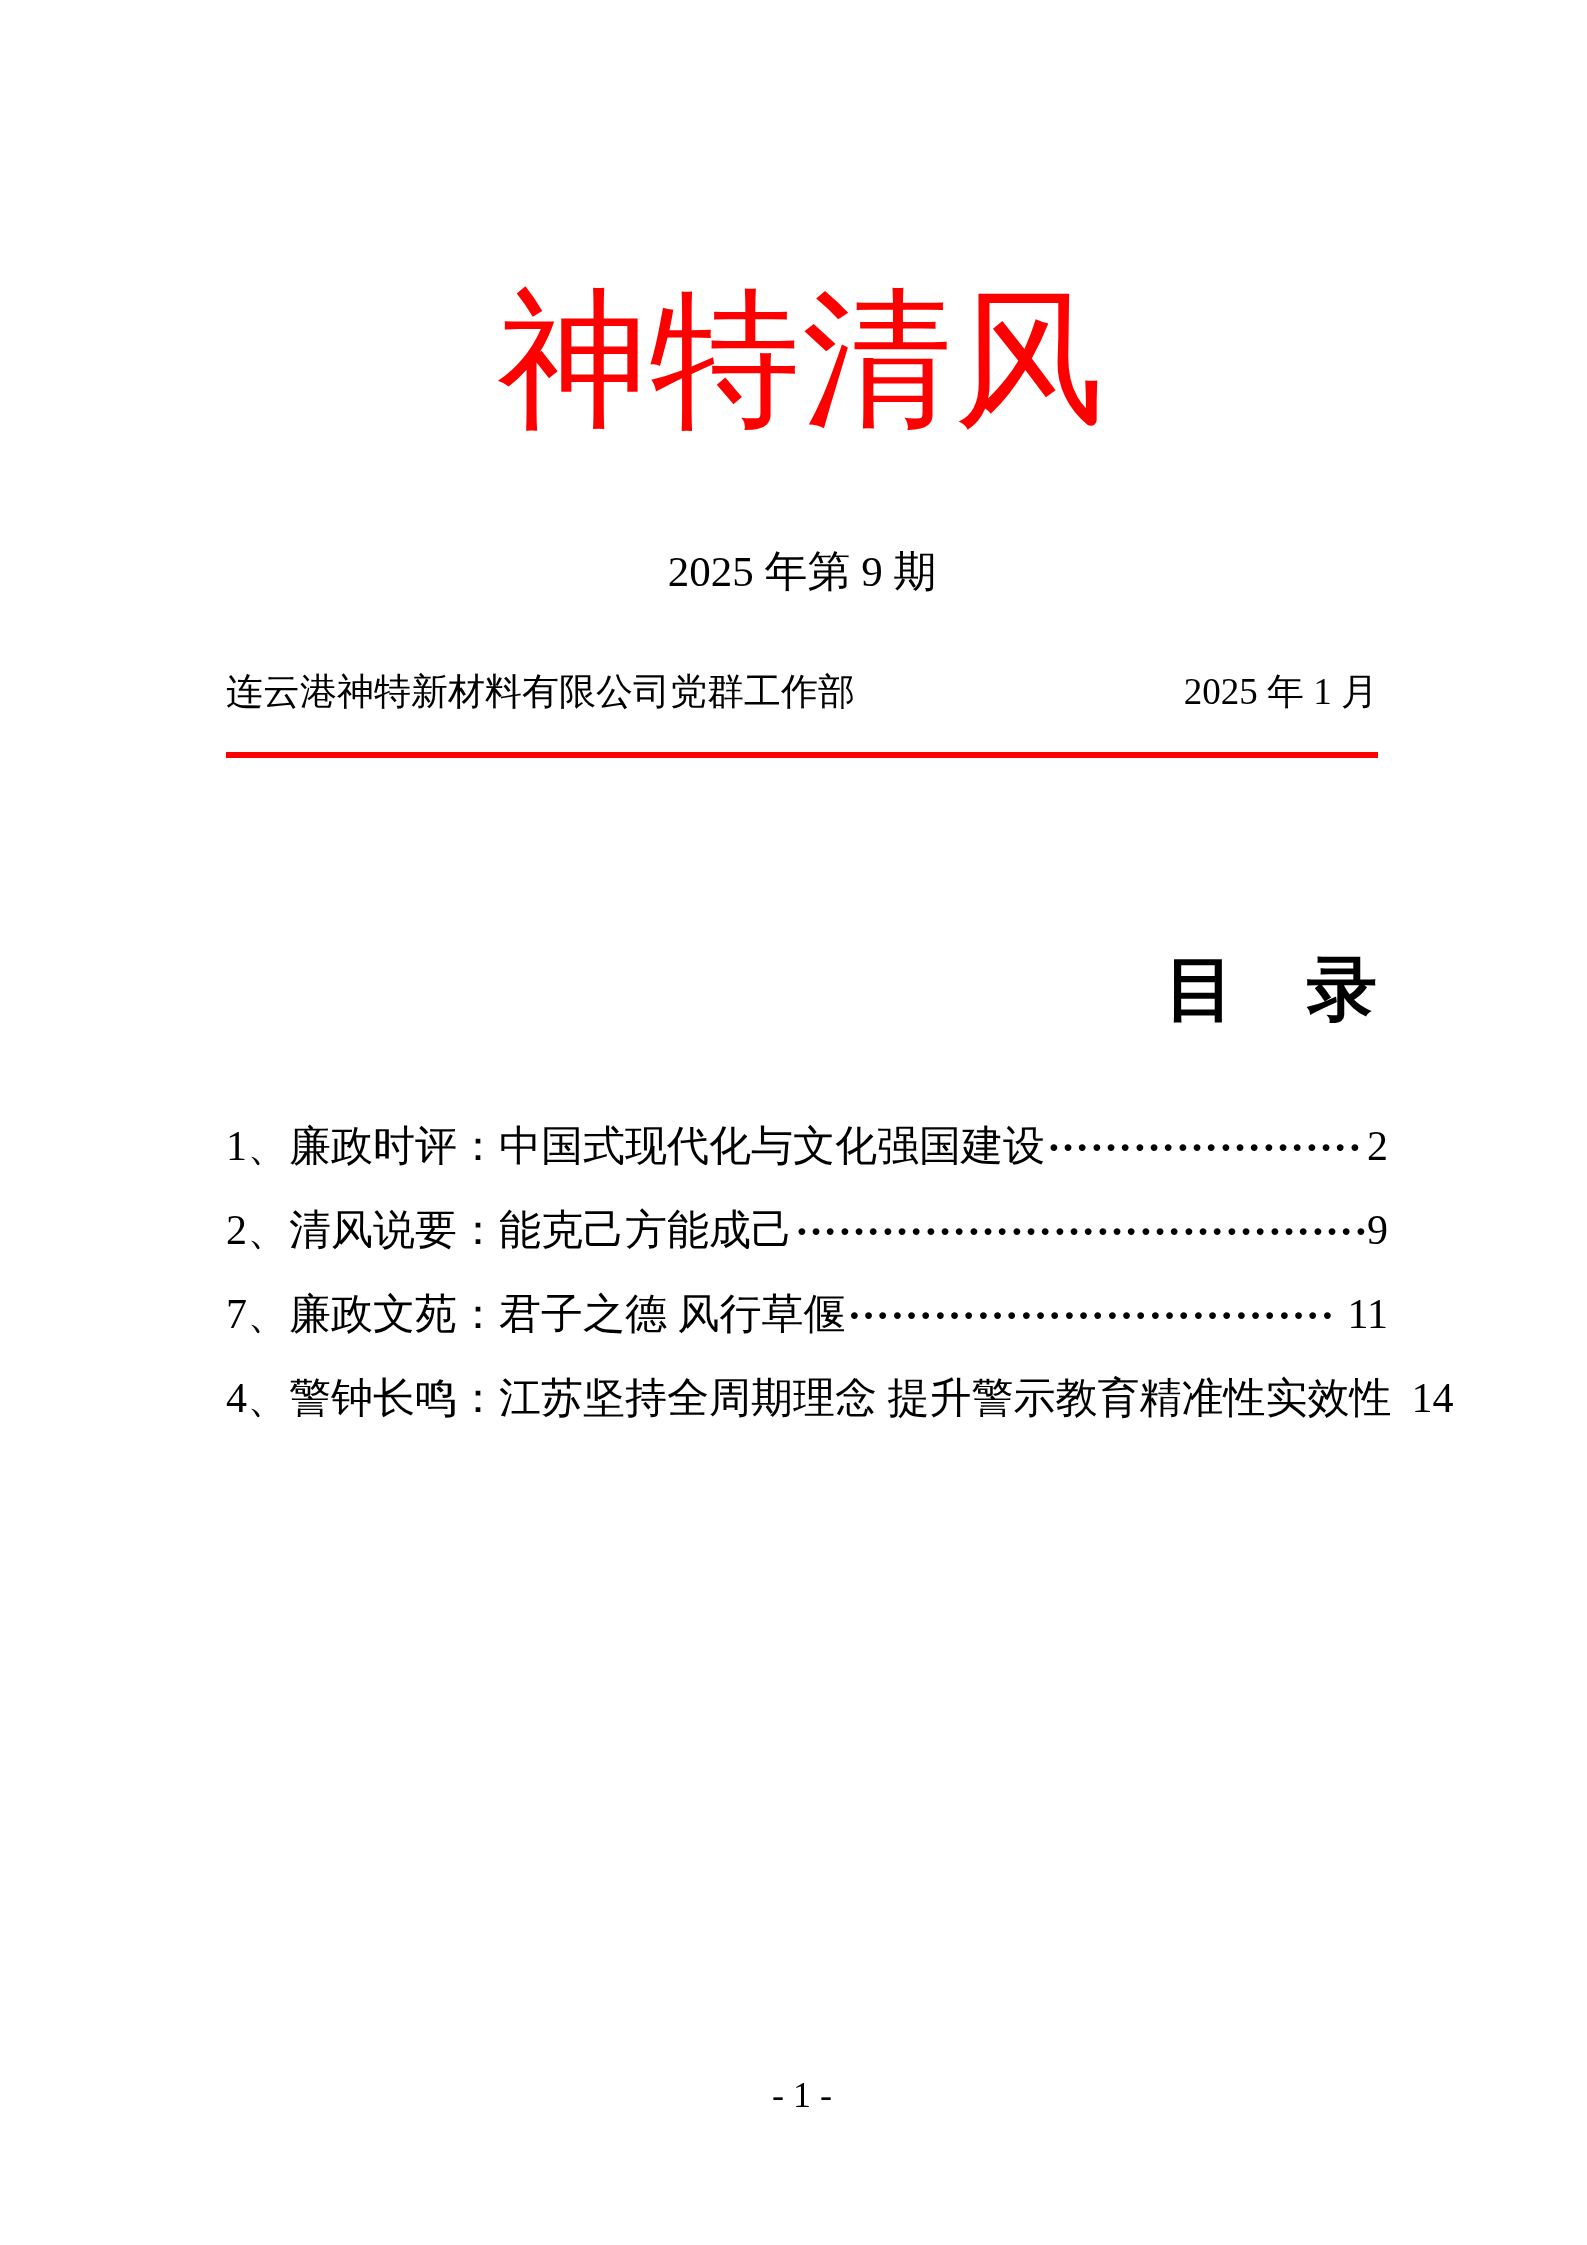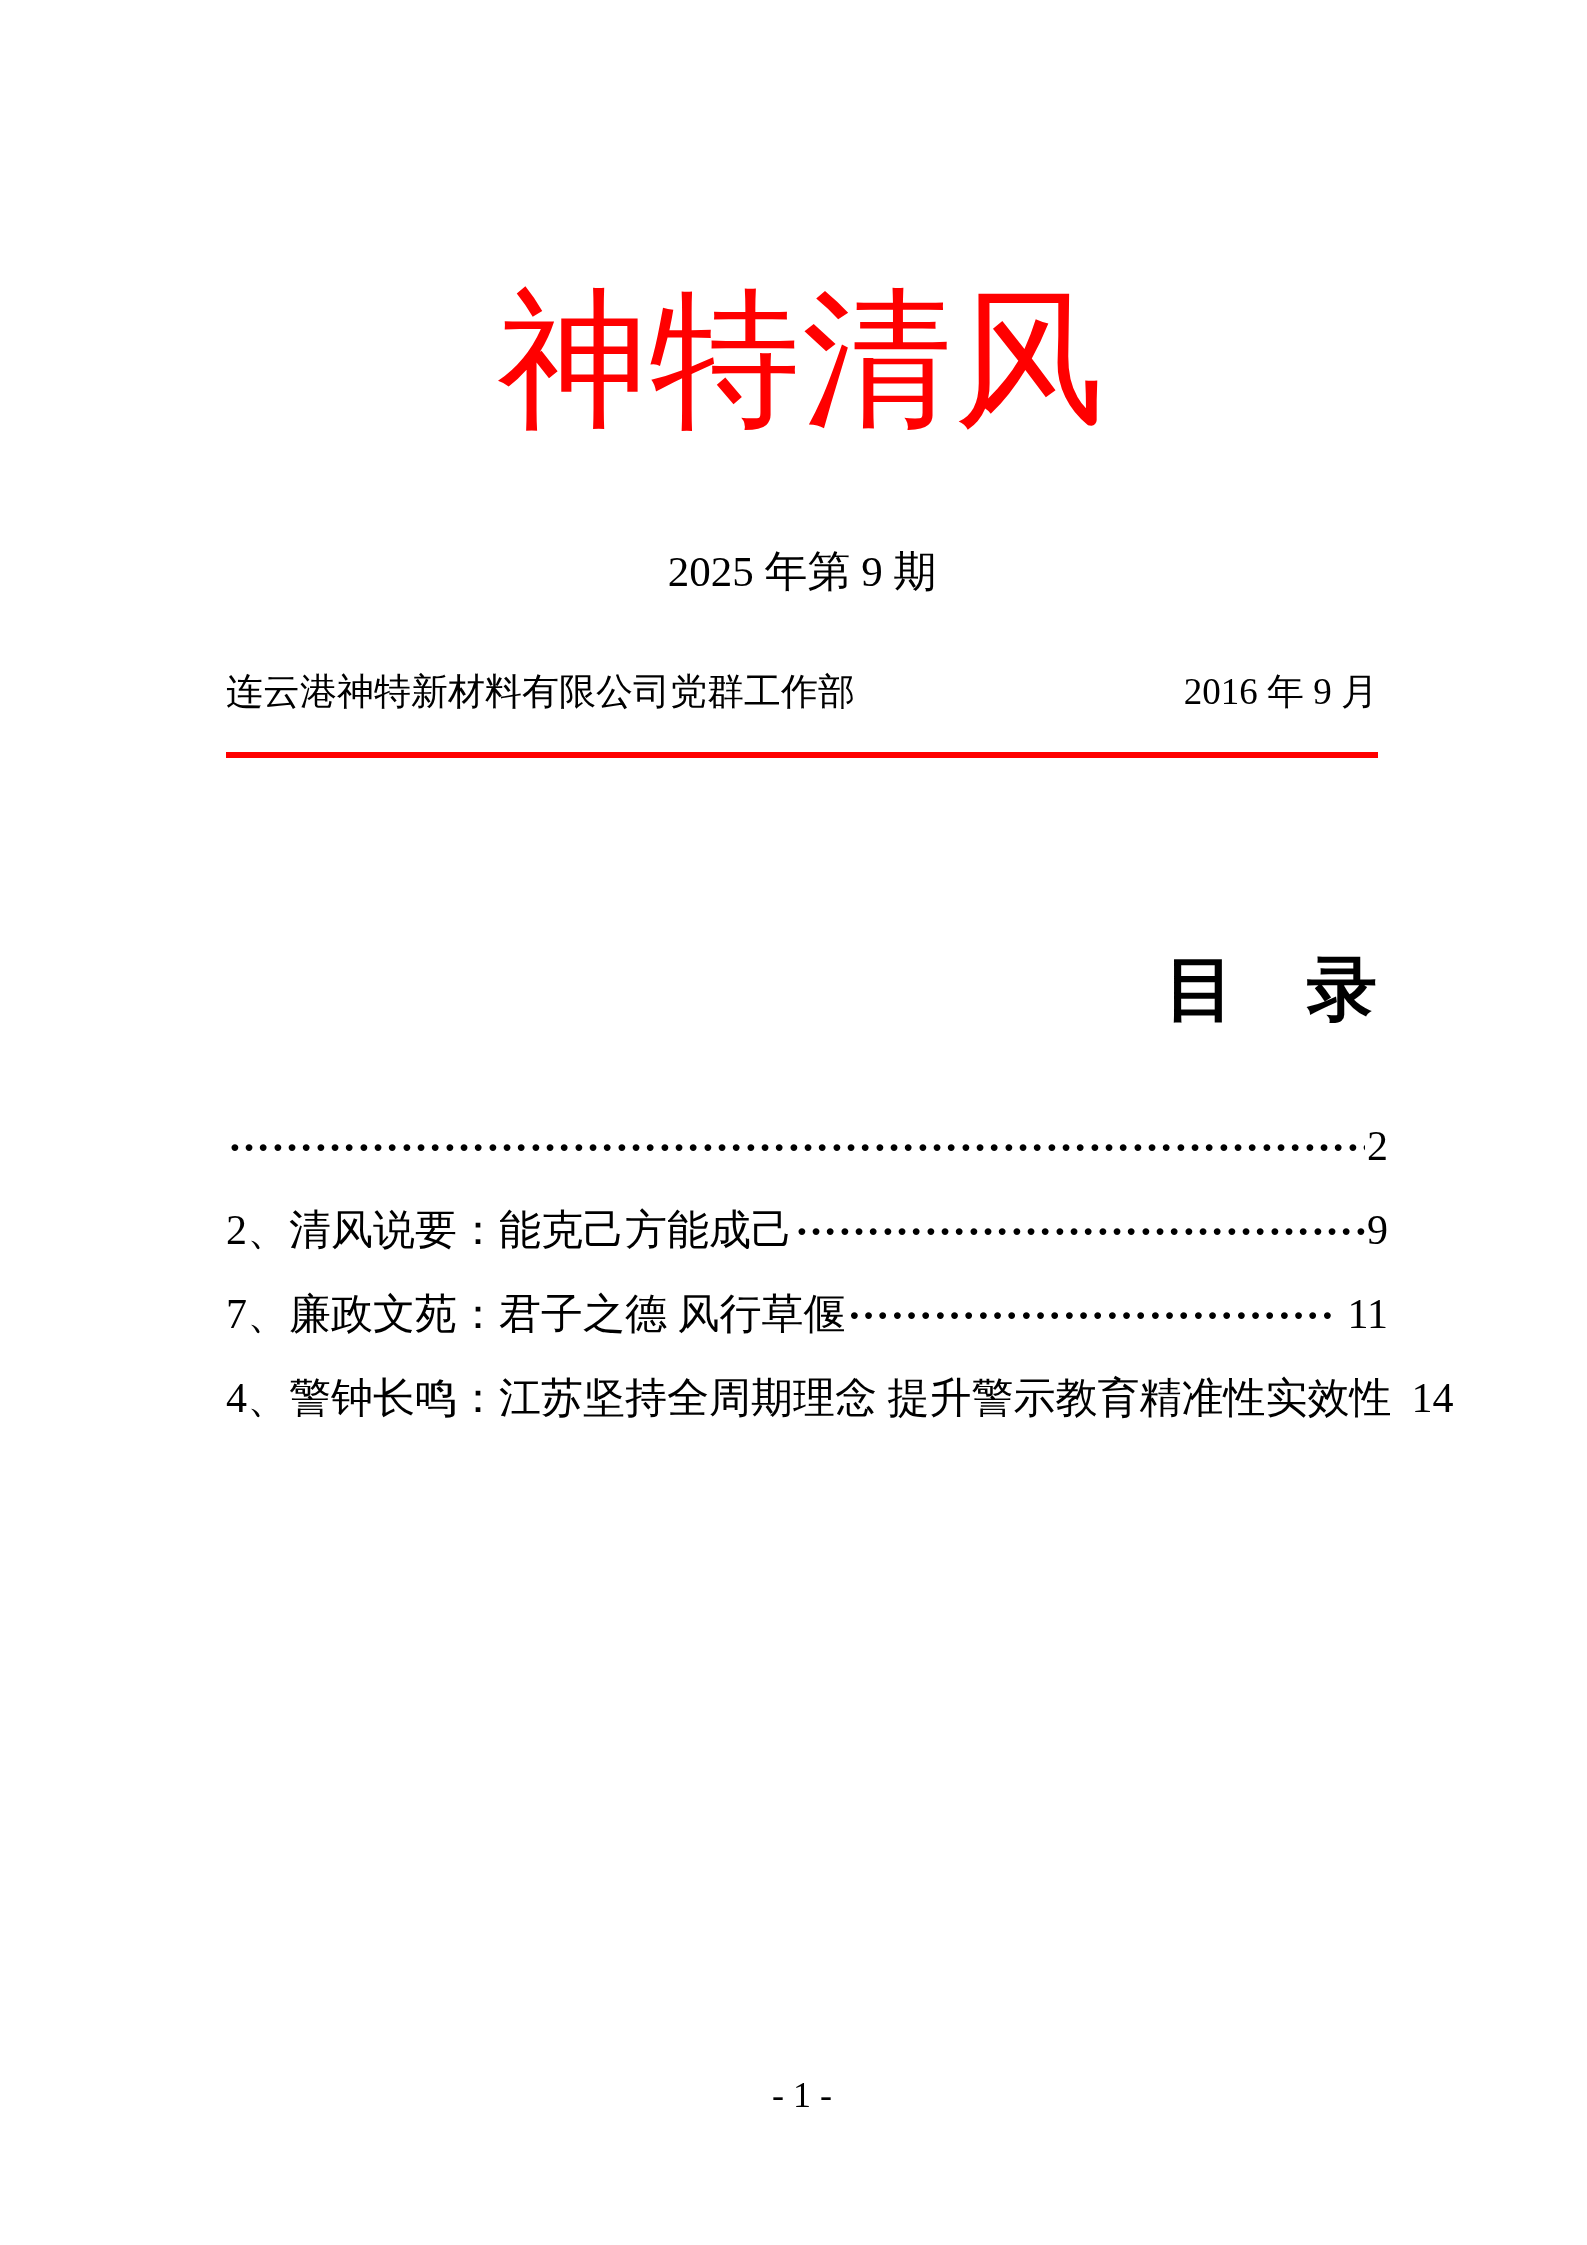--- a/index.html
+++ b/index.html
@@ -100,29 +100,30 @@
 <body>
 
 <div class="page">
 
   <div class="content-col doc-title">神特清风</div>
 
   <div class="content-col issue-line">2025 年第 9 期</div>
 
   <div class="content-col header-row">
     <span>连云港神特新材料有限公司党群工作部</span>
-    <span>2016 年 9 月</span>
+    <span>2025 年 1 月</span>
   </div>
 
   <div class="red-rule"></div>
 
   <div class="content-col toc-heading">目　录</div>
 
   <div class="content-col toc-list">
     <div class="toc-row">
+      <span class="toc-title">1、廉政时评：中国式现代化与文化强国建设</span>
       <span class="toc-leader"><span class="dots">…………………………………………………………………………………………………………</span></span>
       <span class="toc-page">2</span>
     </div>
     <div class="toc-row">
       <span class="toc-title">2、清风说要：能克己方能成己</span>
       <span class="toc-leader"><span class="dots">…………………………………………………………………………………………………………</span></span>
       <span class="toc-page">9</span>
     </div>
     <div class="toc-row">
       <span class="toc-title">7、廉政文苑：君子之德 风行草偃</span>

